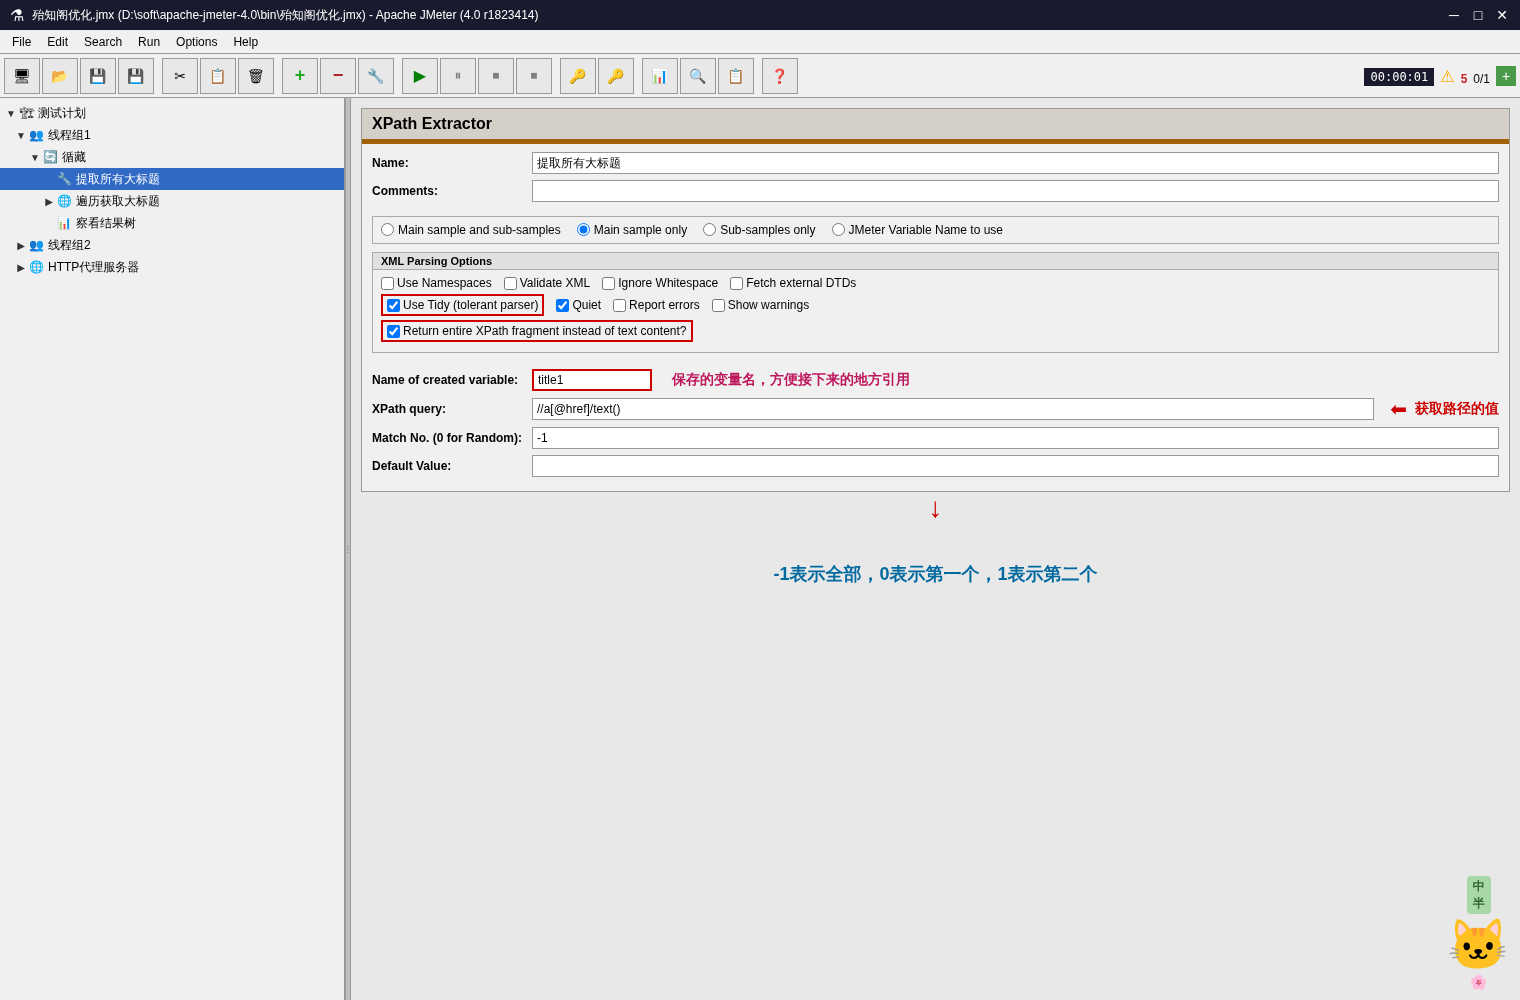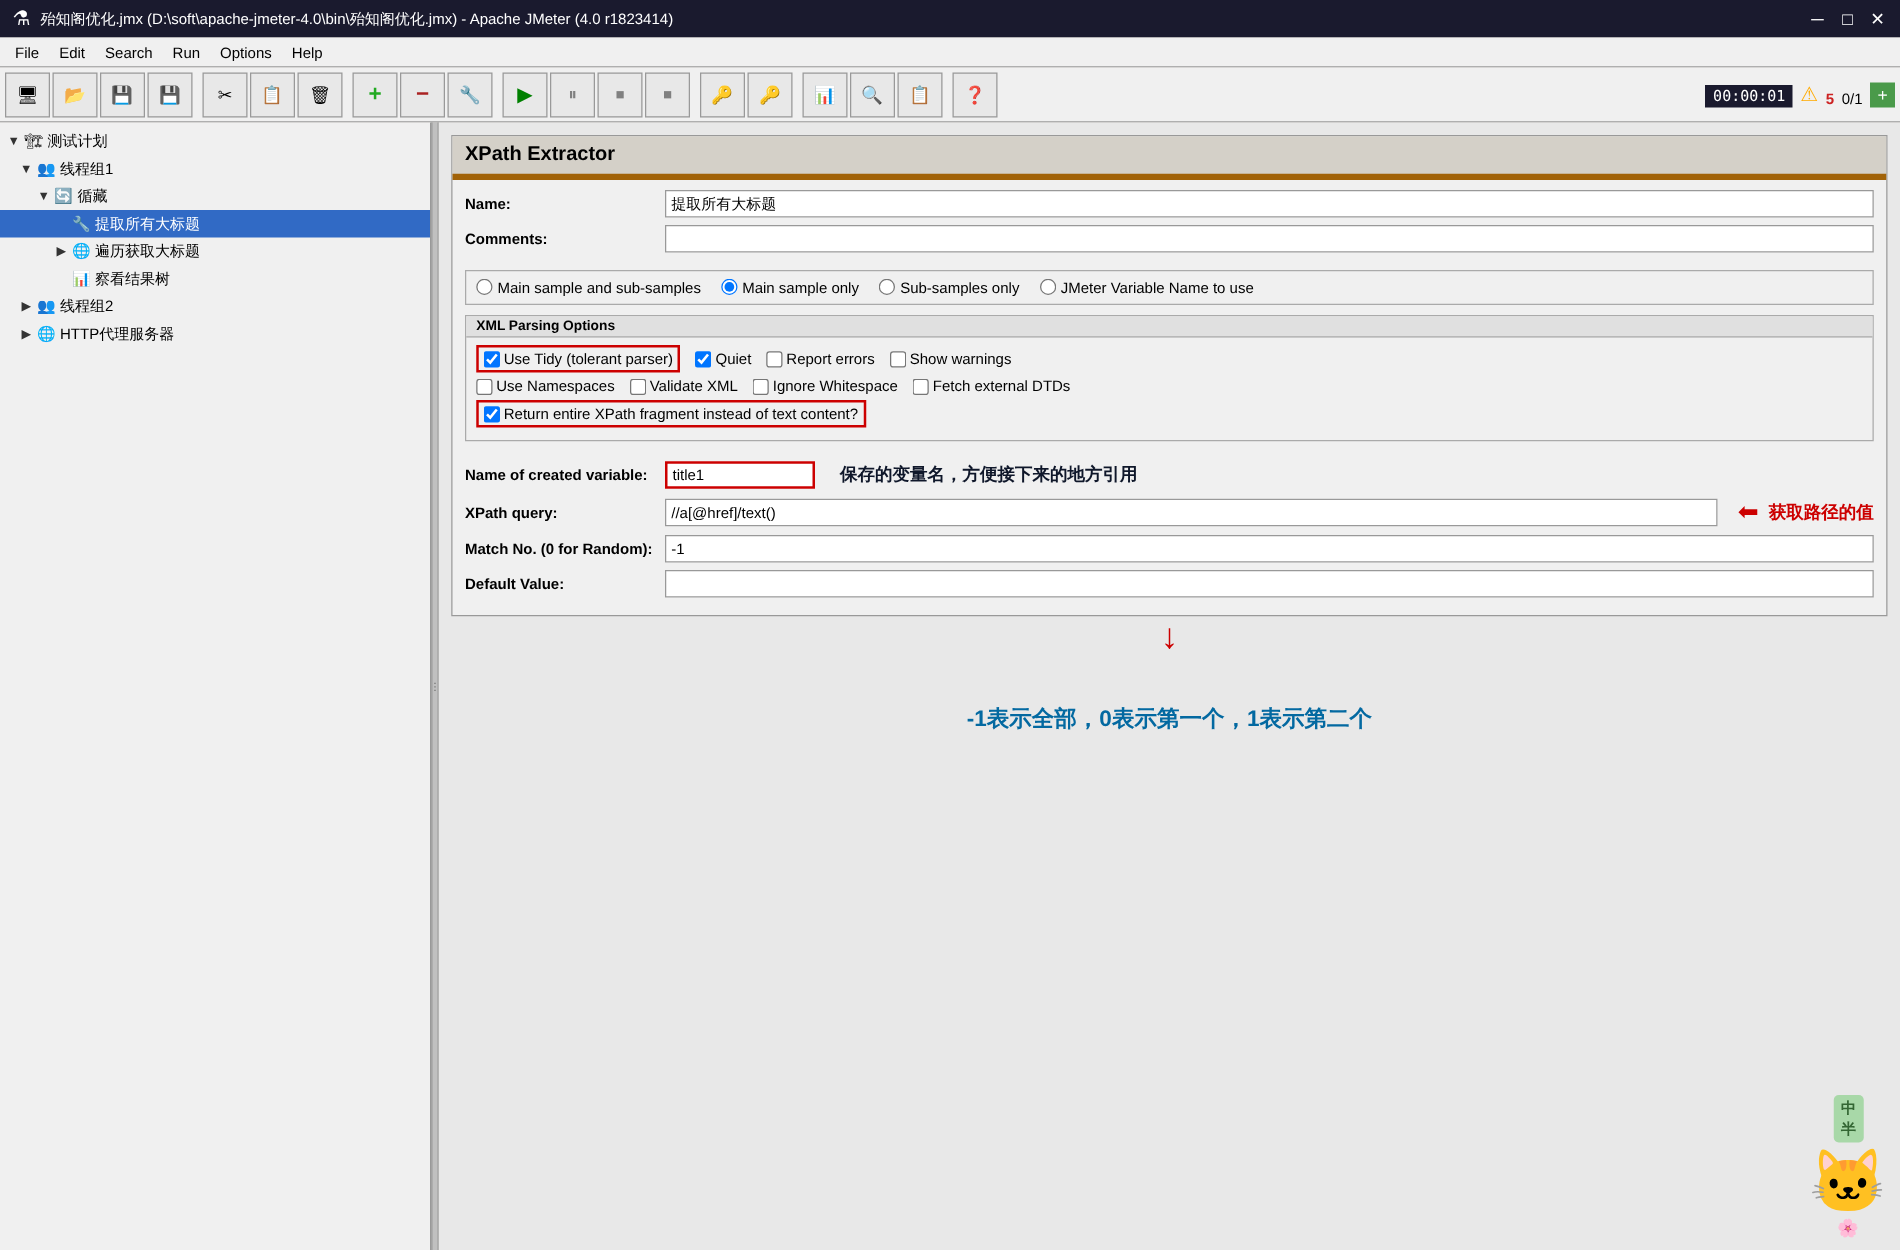--- a/index.html
+++ b/index.html
@@ -338,73 +338,73 @@
             <span>JMeter Variable Name to use</span>
           </label>
         </div>
       </div>
 
       <div style="margin: 0 10px 8px 10px; border: 1px solid #aaa;">
         <div style="padding: 2px 8px; font-size: 11px; font-weight: bold; border-bottom: 1px solid #aaa; background: #e0e0e0;">XML Parsing Options</div>
         <div style="padding: 6px 8px;">
 
           <div class="checkbox-row">
+            <label class="check-item">
+              <input type="checkbox" style="">
+              <span>Use Namespaces</span>
+            </label>
+            <label class="check-item">
+              <input type="checkbox" style="">
+              <span>Validate XML</span>
+            </label>
+            <label class="check-item">
+              <input type="checkbox" style="">
+              <span>Ignore Whitespace</span>
+            </label>
+            <label class="check-item">
+              <input type="checkbox" style="">
+              <span>Fetch external DTDs</span>
+            </label>
+          </div>
+
+          <div class="checkbox-row">
             <label class="check-item highlight-box">
               <input type="checkbox" checked="" style="">
               <span>Use Tidy (tolerant parser)</span>
             </label>
             <label class="check-item">
               <input type="checkbox" checked="" style="">
               <span>Quiet</span>
             </label>
             <label class="check-item">
               <input type="checkbox" style="">
               <span>Report errors</span>
             </label>
             <label class="check-item">
               <input type="checkbox" style="">
               <span>Show warnings</span>
-            </label>
-          </div>
-
-          <div class="checkbox-row">
-            <label class="check-item">
-              <input type="checkbox" style="">
-              <span>Use Namespaces</span>
-            </label>
-            <label class="check-item">
-              <input type="checkbox" style="">
-              <span>Validate XML</span>
-            </label>
-            <label class="check-item">
-              <input type="checkbox" style="">
-              <span>Ignore Whitespace</span>
-            </label>
-            <label class="check-item">
-              <input type="checkbox" style="">
-              <span>Fetch external DTDs</span>
             </label>
           </div>
 
           <div class="checkbox-row">
             <label class="check-item highlight-box">
               <input type="checkbox" checked="" style="">
               <span>Return entire XPath fragment instead of text content?</span>
             </label>
           </div>
         </div>
       </div>
 
       <div class="form-section">
 
         <div class="form-row" style="position:relative;">
           <span class="form-label">Name of created variable:</span>
           <input class="form-input highlight-input-box" type="text" value="title1" style="max-width: 120px; flex: 0 0 auto;">
 
-          <span style="margin-left: 20px; color:#0f172a; font-size:14px; font-weight:bold;">保存的变量名，方便接下来的地方引用</span>
+          <span style="margin-left: 20px; color:#be185d; font-size:14px; font-weight:bold;">保存的变量名，方便接下来的地方引用</span>
         </div>
 
         <div class="form-row" style="position:relative;">
           <span class="form-label">XPath query:</span>
           <input class="form-input" type="text" value="//a[@href]/text()" style="">
 
           <span style="margin-left:16px; color:#cc0000; font-size:20px;">⬅</span>
           <span style="margin-left:8px; color:#cc0000; font-size:14px; font-weight:bold;">获取路径的值</span>
         </div>
 

